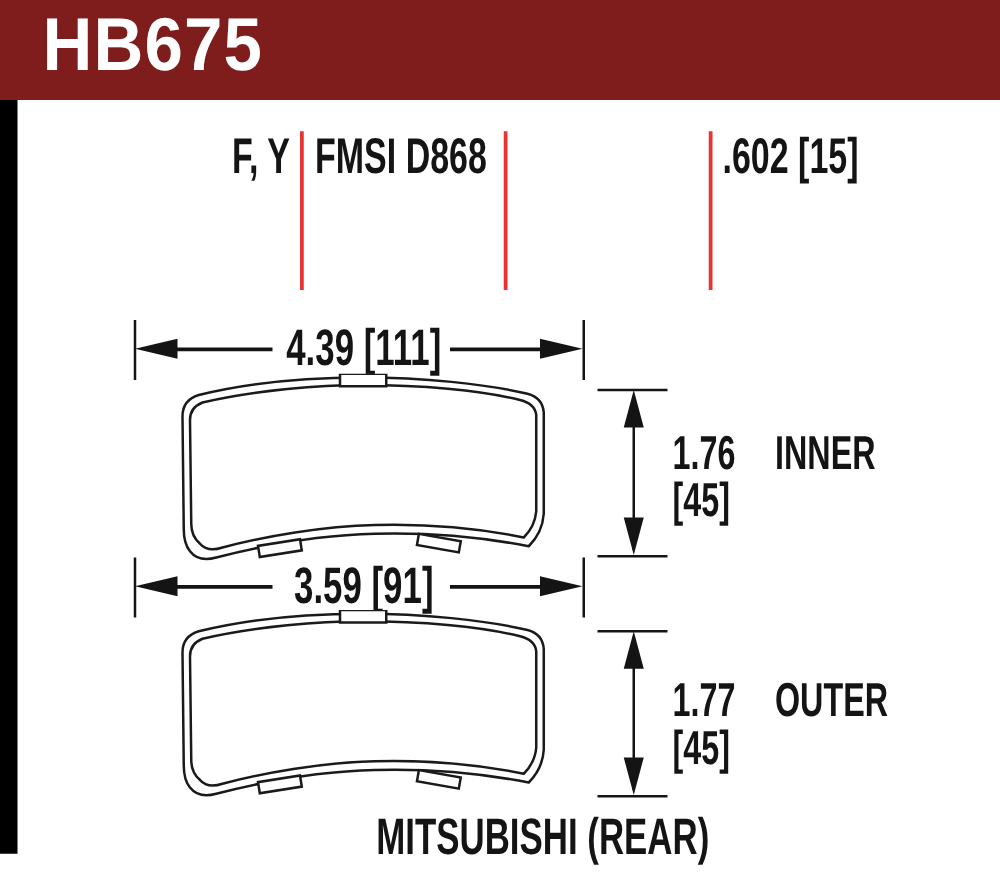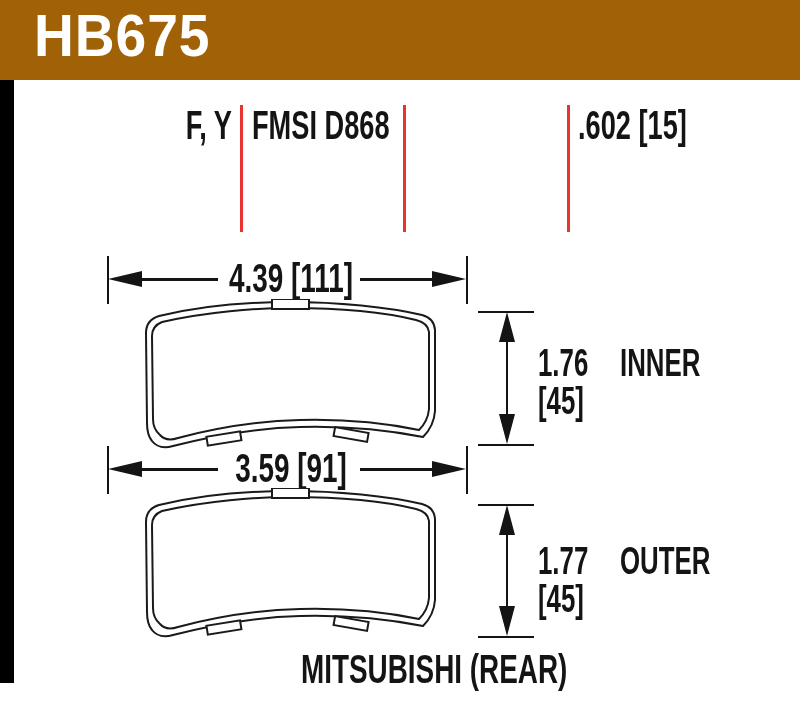--- a/index.html
+++ b/index.html
@@ -1,21 +1,21 @@
 <!DOCTYPE html>
 <html><head>
 <meta charset="utf-8">
 <style>
   html,body{margin:0;padding:0;background:#ffffff;}
   #stage{
     position:relative;width:800px;height:702px;background:#ffffff;overflow:hidden;
     font-family:"Liberation Sans",sans-serif;font-weight:bold;color:#141414;
   }
   
-  .banner{position:absolute;left:0;top:0;width:800px;height:80px;background:#a16207;}
+  .banner{position:absolute;left:0;top:0;width:800px;height:80px;background:#7f1d1d;}
   .banner-title{
     position:absolute;left:34px;top:6px;font-size:60px;line-height:60px;color:#fff;
     white-space:nowrap;transform:scaleX(.92);transform-origin:0 0;letter-spacing:1px;
   }
   .left-bar{position:absolute;left:0;top:80px;width:14px;height:603px;background:#000;}
 
   
   .txt{position:absolute;font-weight:bold;color:#141414;white-space:nowrap;line-height:1;}
   .cx{transform:scaleX(.68);transform-origin:0 0;}
   .cx-r{transform:scaleX(.68);transform-origin:100% 0;}

